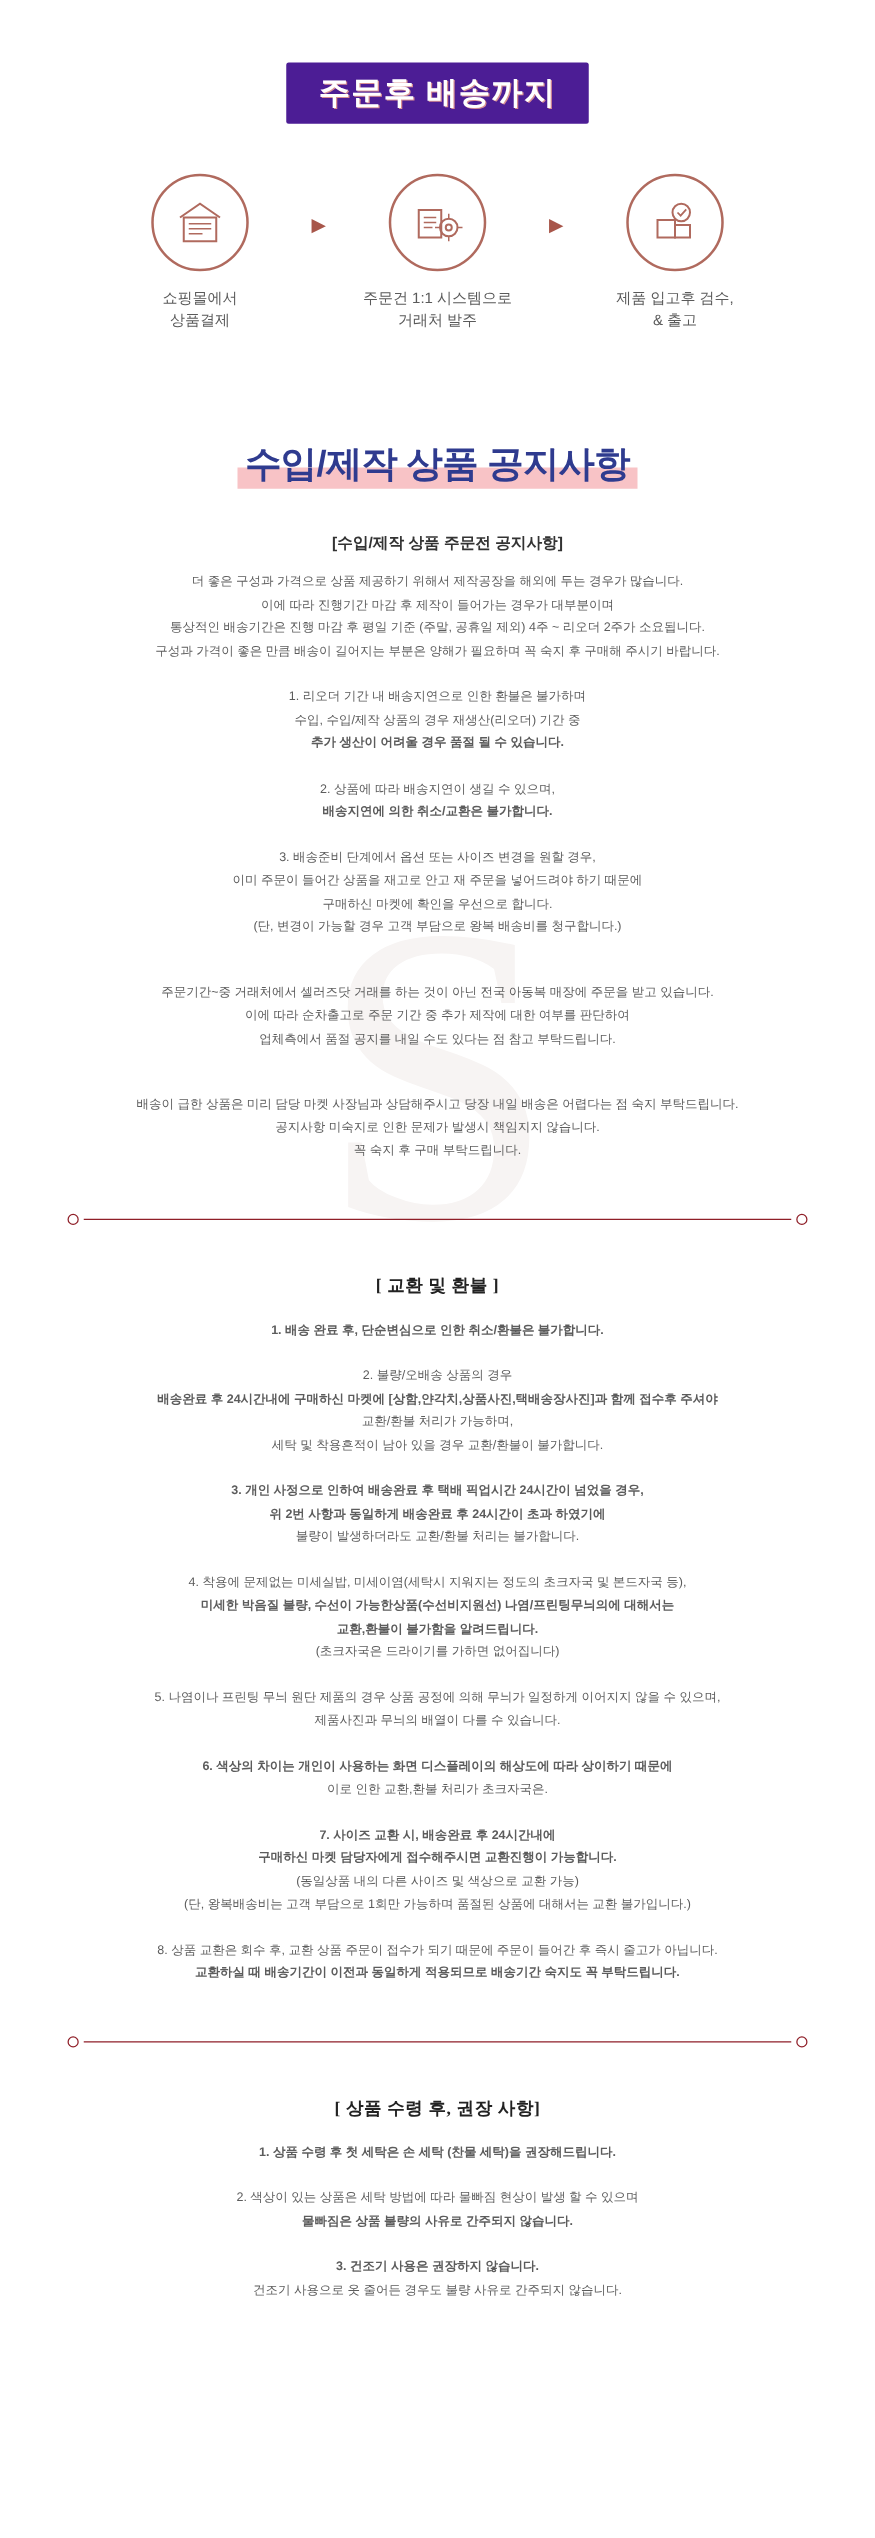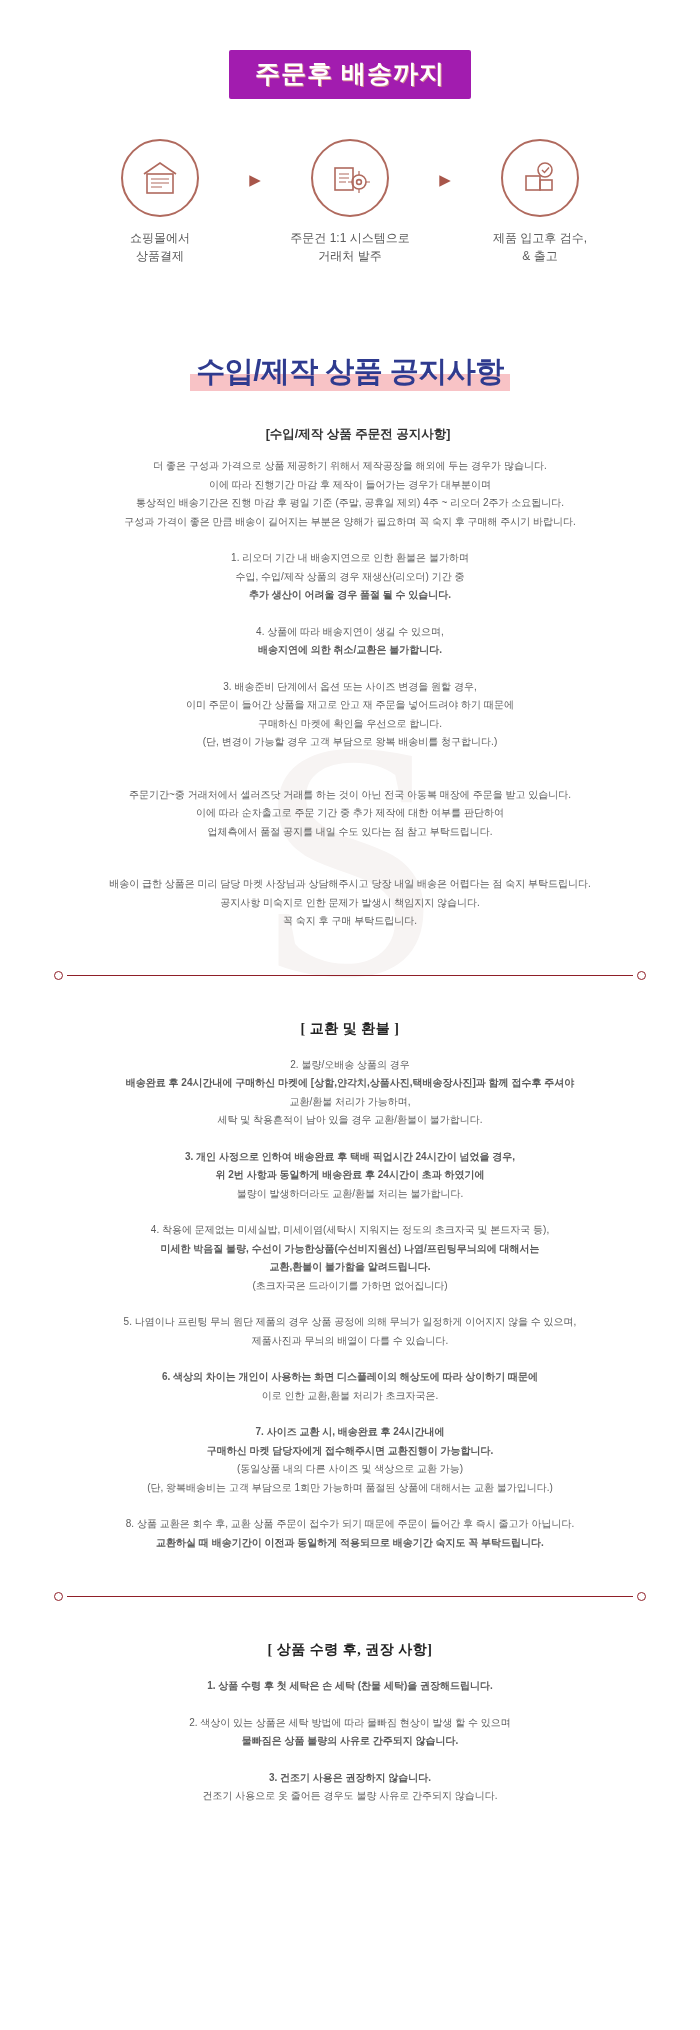--- a/index.html
+++ b/index.html
@@ -41,21 +41,21 @@
 
   .content { position: relative; z-index: 2; }
 
   
   .banner-wrap {
     text-align: center;
     margin-top: 20px;
   }
   .banner {
     display: inline-block;
-    background: #a21caf;
+    background: #4c1d95;
     padding: 7px 26px 9px 26px;
     border-radius: 2px;
   }
   .banner-text {
     font-size: 25px;
     font-weight: bold;
     color: #ffffff;
     letter-spacing: 1px;
     text-shadow: 1px 1px 0 #d88f93;
   }
@@ -247,21 +247,21 @@
 통상적인 배송기간은 진행 마감 후 평일 기준 (주말, 공휴일 제외) 4주 ~ 리오더 2주가 소요됩니다.
 구성과 가격이 좋은 만큼 배송이 길어지는 부분은 양해가 필요하며 꼭 숙지 후 구매해 주시기 바랍니다.</p>
 
       <div class="block">
         <p class="line">1. 리오더 기간 내 배송지연으로 인한 환불은 불가하며</p>
         <p class="line">수입, 수입/제작 상품의 경우 재생산(리오더) 기간 중</p>
         <p class="line red">추가 생산이 어려울 경우 품절 될 수 있습니다.</p>
       </div>
 
       <div class="block">
-        <p class="line">4. 상품에 따라 배송지연이 생길 수 있으며,</p>
+        <p class="line">2. 상품에 따라 배송지연이 생길 수 있으며,</p>
         <p class="line red">배송지연에 의한 취소/교환은 불가합니다.</p>
       </div>
 
       <div class="block">
         <p class="line">3. 배송준비 단계에서 옵션 또는 사이즈 변경을 원할 경우,</p>
         <p class="line">이미 주문이 들어간 상품을 재고로 안고 재 주문을 넣어드려야 하기 때문에</p>
         <p class="line">구매하신 마켓에 확인을 우선으로 합니다.</p>
         <p class="line">(단, 변경이 가능할 경우 고객 부담으로 왕복 배송비를 청구합니다.)</p>
       </div>
 
@@ -281,20 +281,23 @@
 
     <div class="divider">
       <span class="dot"></span>
       <span class="bar"></span>
       <span class="dot"></span>
     </div>
 
     <div class="section" style="margin-top:0">
       <div class="sec-title">[ 교환 및 환불 ]</div>
 
+      <div class="block">
+        <p class="line red">1. 배송 완료 후, 단순변심으로 인한 취소/환불은 불가합니다.</p>
+      </div>
 
       <div class="block">
         <p class="line">2. 불량/오배송 상품의 경우</p>
         <p class="line red">배송완료 후 24시간내에 구매하신 마켓에 [상함,얀각치,상품사진,택배송장사진]과 함께 접수후 주셔야</p>
         <p class="line">교환/환불 처리가 가능하며,</p>
         <p class="line">세탁 및 착용흔적이 남아 있을 경우 교환/환불이 불가합니다.</p>
       </div>
 
       <div class="block">
         <p class="line red">3. 개인 사정으로 인하여 배송완료 후 택배 픽업시간 24시간이 넘었을 경우,</p>

